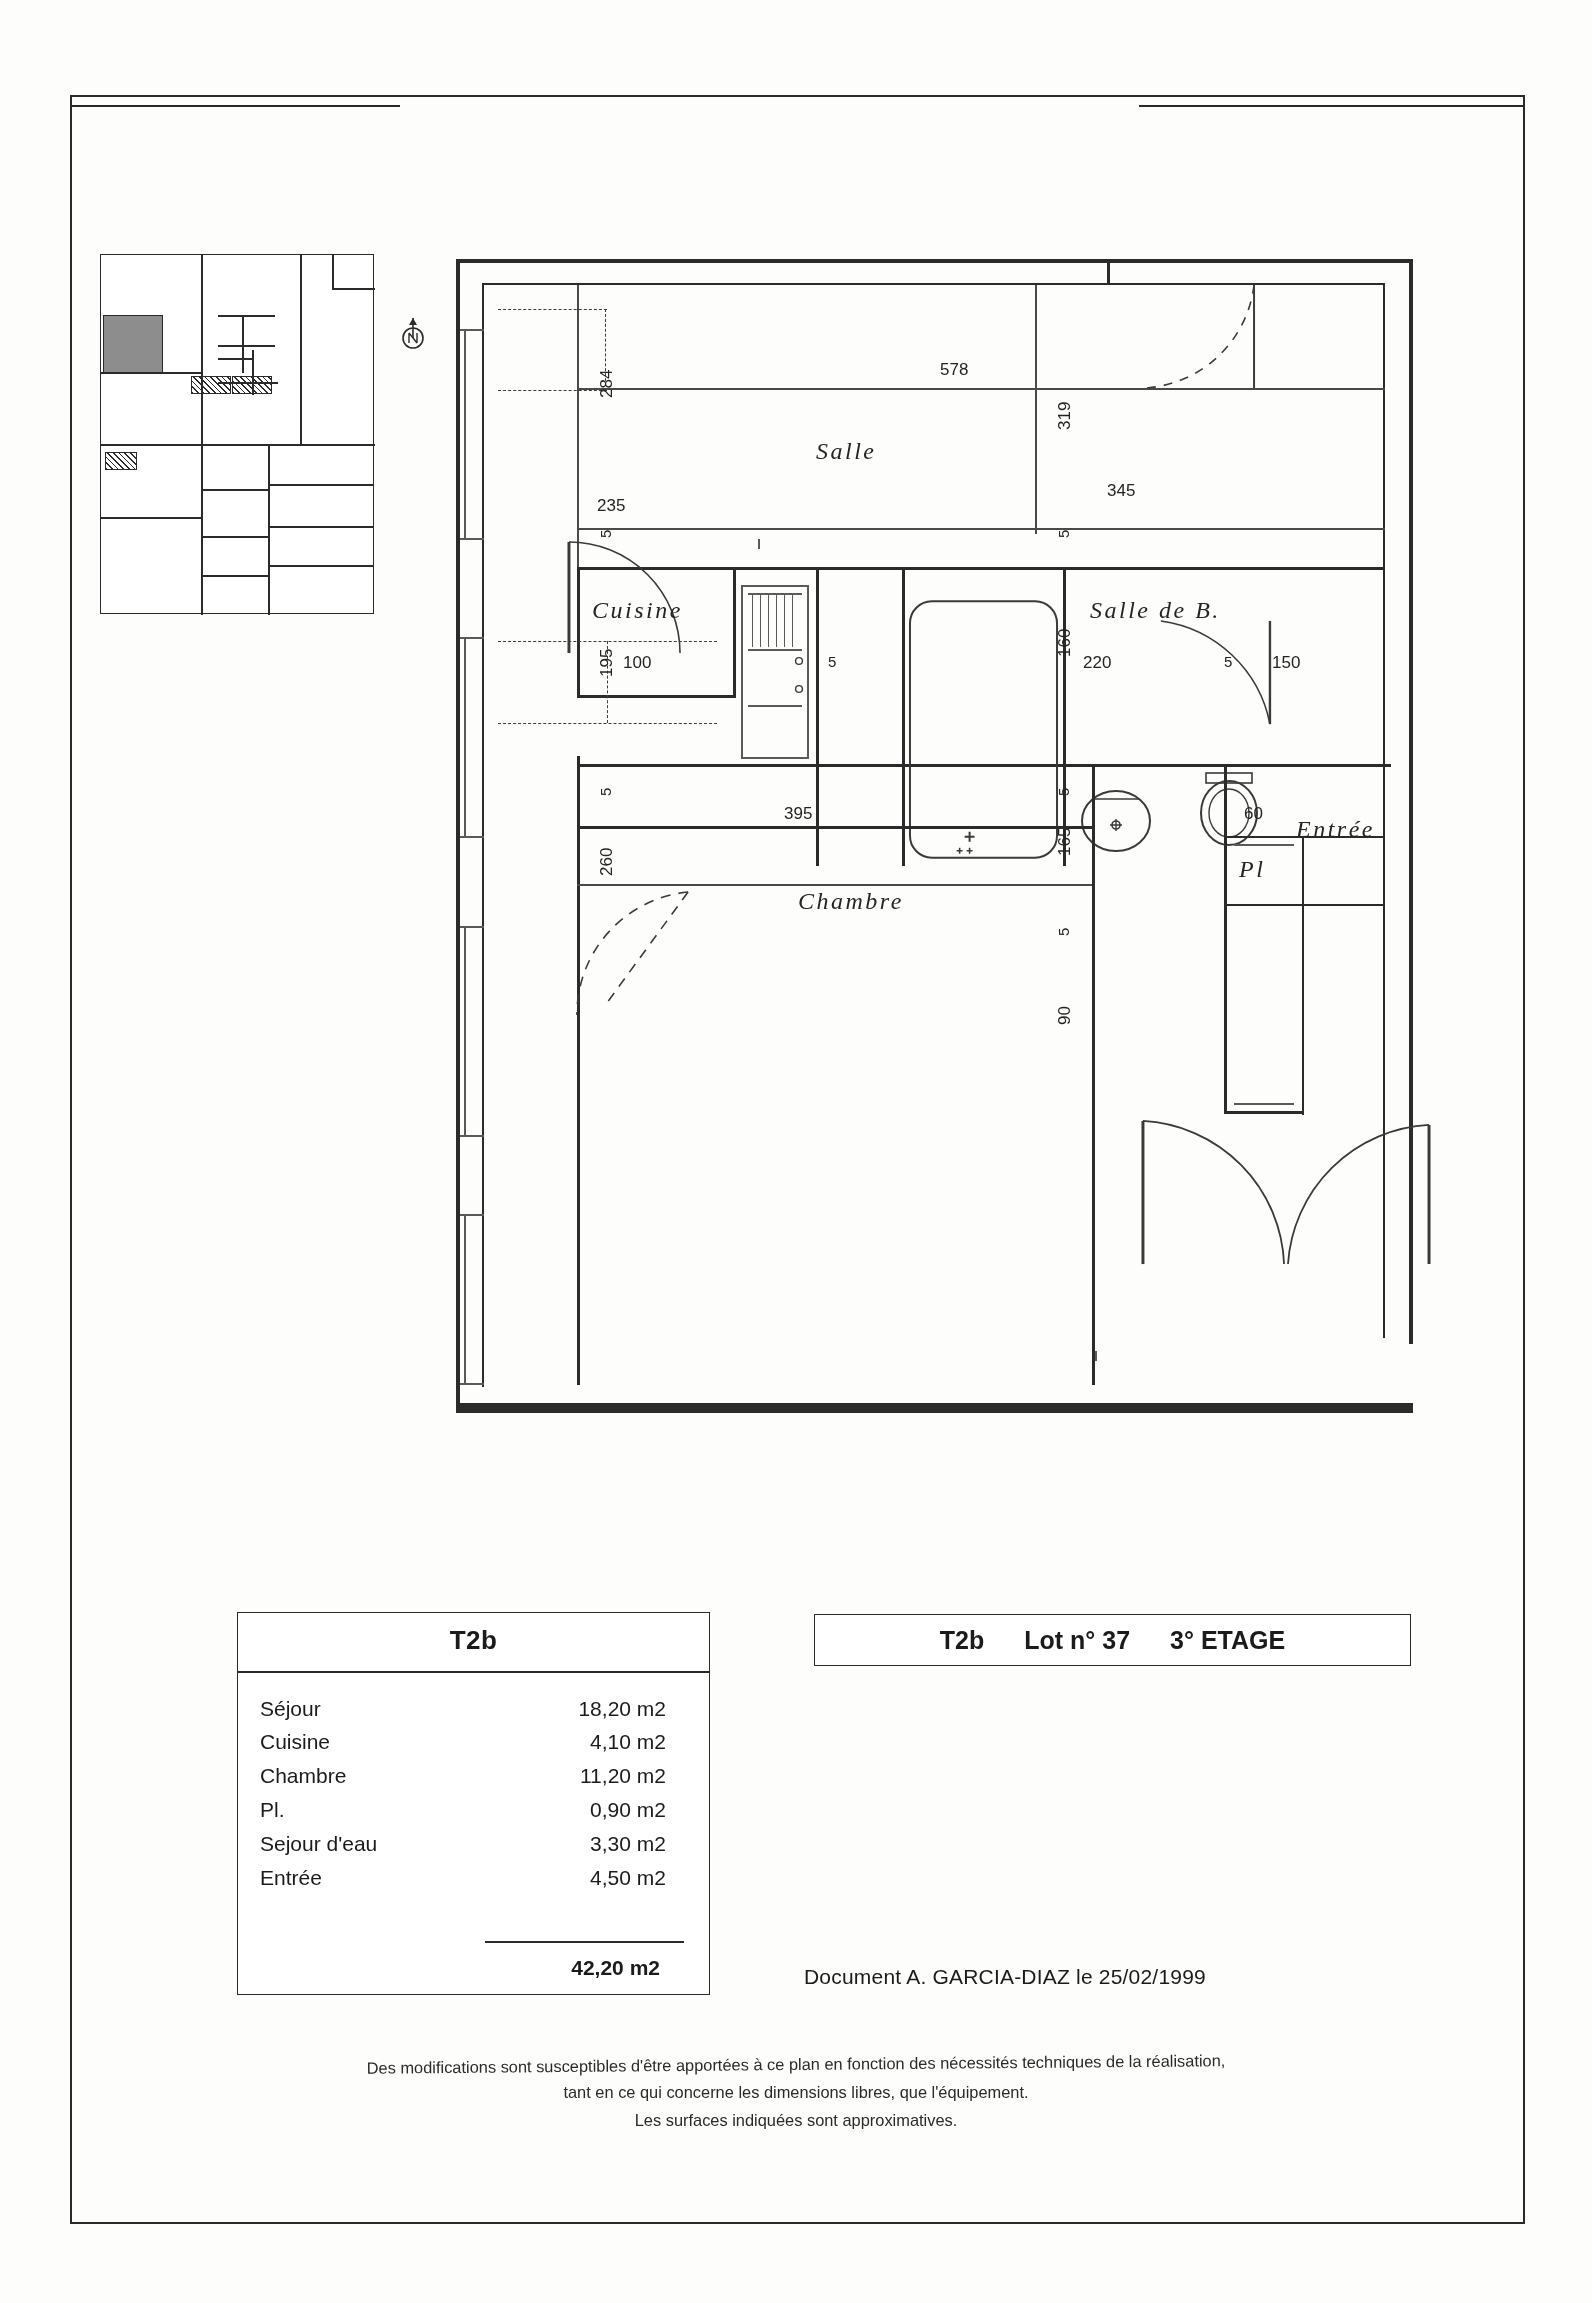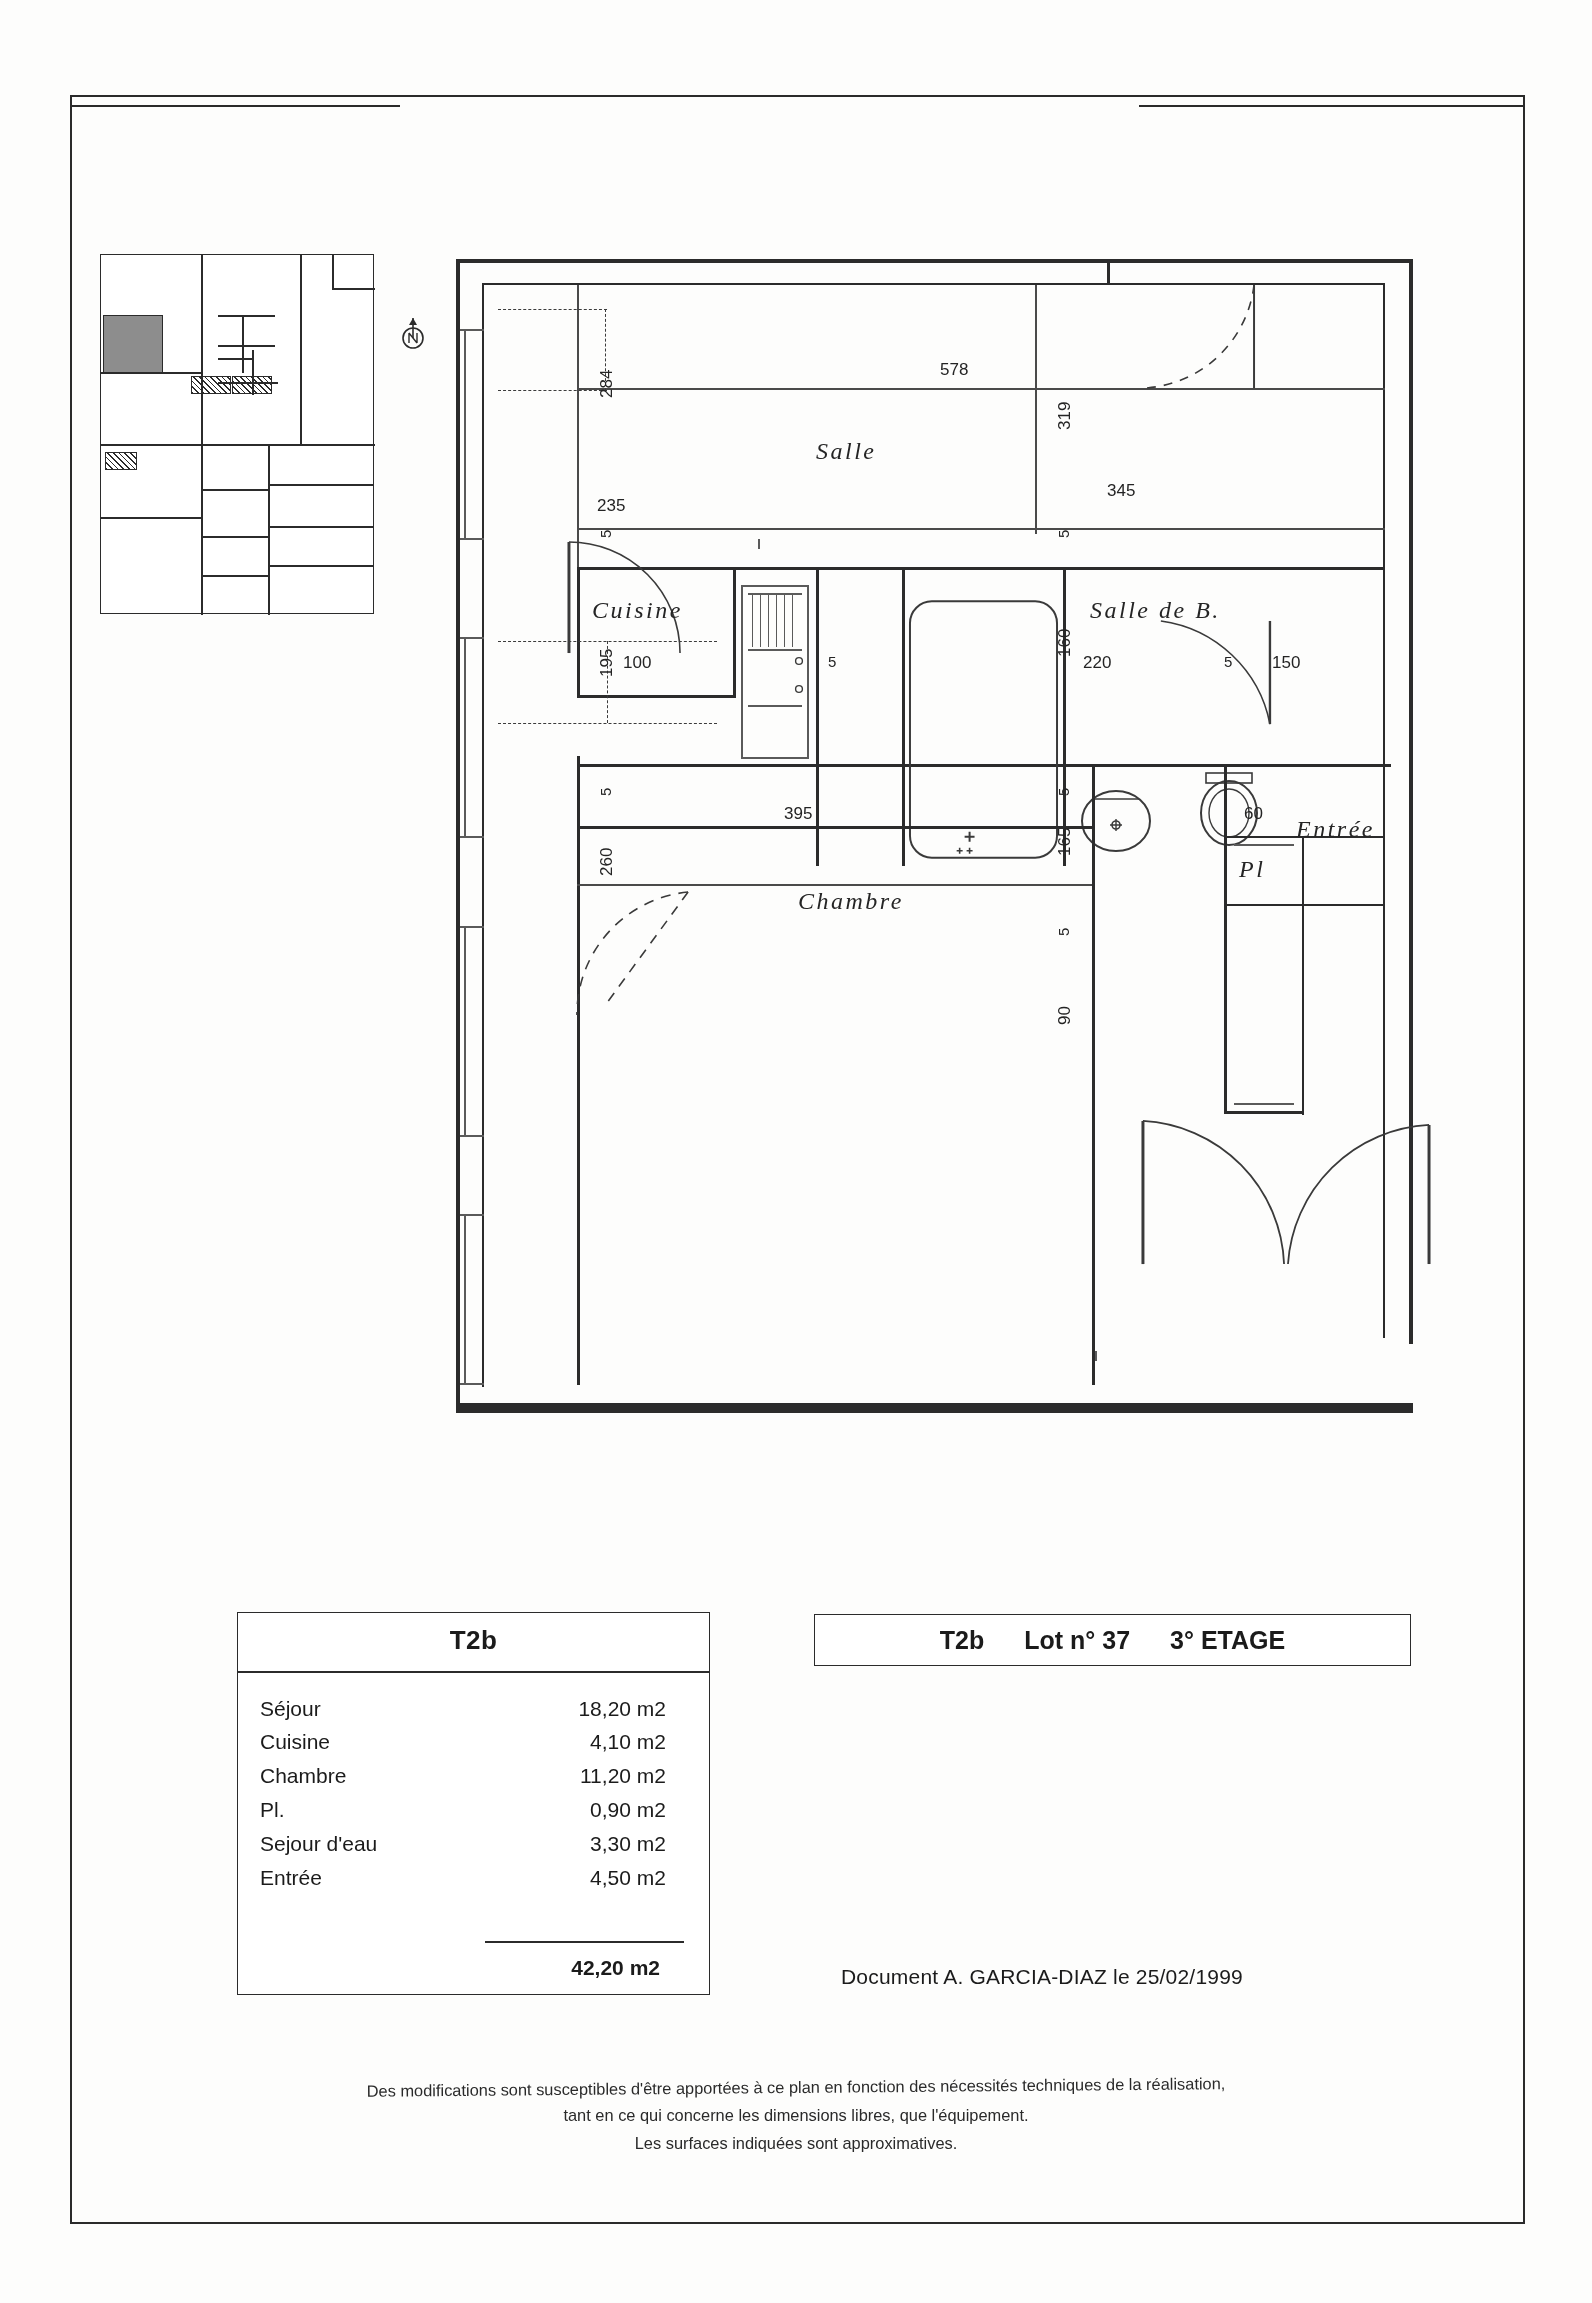--- a/index.html
+++ b/index.html
@@ -234,35 +234,34 @@
     background: #fff;
     display: flex;
     align-items: center;
     justify-content: center;
     gap: 40px;
     font-size: 25px;
     font-weight: 700;
   }
   .doc-line {
     position: absolute;
-    left: 841px;
+    left: 804px;
     top: 1965px;
     font-size: 21px;
     letter-spacing: 0.2px;
   }
   .note {
     position: absolute;
     left: 0;
     top: 2050px;
     width: 1592px;
     text-align: center;
     font-size: 16.4px;
     line-height: 28px;
     color: #2a2a2a;
-    margin-top: 23px;
   }
   .note .l1 { display: block; transform: rotate(-0.5deg); }
 </style>
 </head>
 <body>
 
 <div class="page">
 
   <div class="hdr-rule left"></div>
   <div class="hdr-rule right"></div>

